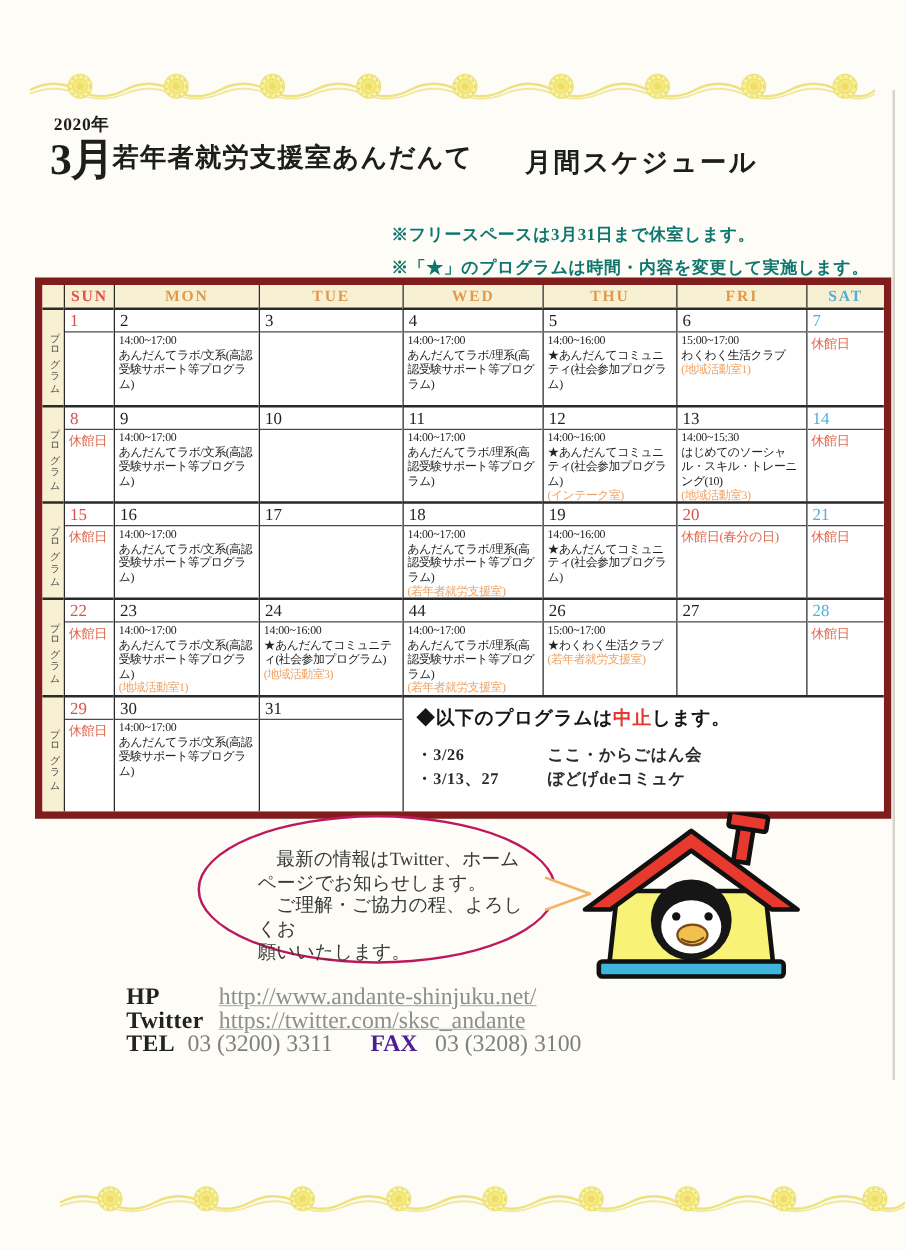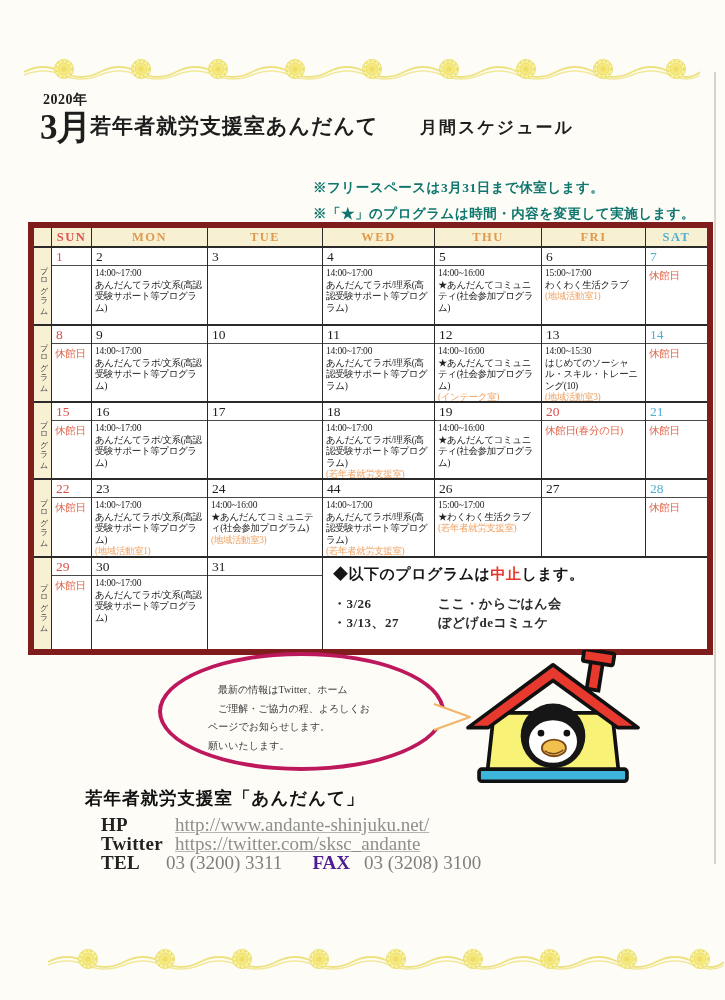--- a/index.html
+++ b/index.html
@@ -11,21 +11,21 @@
   }
   
   .garland{position:absolute;left:24px;width:676px;height:26px;}
   .garland-top{top:56px;}
   .garland-bottom-slot{position:absolute;left:24px;top:890px;width:676px;height:26px;}
   .garland-bottom-slot svg{width:676px;height:26px;}
   
   .yr{position:absolute;left:43px;top:91px;font-size:14px;font-weight:700;letter-spacing:.5px;}
   .mon{position:absolute;left:40px;top:104px;font-size:35px;font-weight:900;letter-spacing:-1px;}
   .org{position:absolute;left:90px;top:112px;font-size:21px;font-weight:700;letter-spacing:1px;}
-  .ttl{position:absolute;left:420px;top:116px;font-size:17px;font-weight:600;letter-spacing:2px;}
+  .ttl{position:absolute;left:420px;top:116px;font-size:21px;font-weight:600;letter-spacing:2px;}
   
   .notes{position:absolute;left:313px;top:179px;}
   .note{font-size:13.5px;font-weight:700;color:#0f766e;letter-spacing:.5px;margin-bottom:8px;}
   
   .cal{
     position:absolute;left:28px;top:222px;
     display:grid;
     grid-template-columns:17px 40px 116px 115px 112px 107px 104px 62px;
     grid-template-rows:18px 78px 77px 77px 78px 93px;
     border:6px solid #7f1d1d;background:#fff;
@@ -49,22 +49,22 @@
   .rm{color:#efa263;letter-spacing:-.4px;}
   .closed{font-size:10.5px;color:#e0654a;white-space:nowrap;padding-top:2px;letter-spacing:-.3px;}
   
   .annc{background:#fff;padding:7px 10px;}
   .ahead{font-size:15px;font-weight:700;color:#161616;margin-bottom:10px;letter-spacing:.5px;}
   .ared{color:#e8382e;}
   .arow{display:grid;grid-template-columns:105px auto;font-size:13px;font-weight:600;
         color:#2a2a2a;line-height:19px;letter-spacing:.5px;}
   
   .bubble{position:absolute;left:158px;top:652px;width:287px;height:119px;
-          border:4px solid #be185d;border-radius:50%;background:#fdfcf7;
-          padding:25px 18px 0 46px;font-size:10px;line-height:18.5px;color:#3a3a3a;}
+          border:2px solid #be185d;border-radius:50%;background:#fdfcf7;
+          padding:25px 18px 0 46px;font-size:15px;line-height:18.5px;color:#3a3a3a;}
   .tail{position:absolute;right:-31px;top:47px;width:40px;height:28px;}
   
   .mascot{position:absolute;left:457px;top:650px;width:192px;height:134px;}
   
   .footer{position:absolute;left:85px;top:786px;}
   .forg{font-size:17.5px;font-weight:700;letter-spacing:1px;color:#111;margin-bottom:7px;}
   .frow{display:flex;align-items:baseline;margin-top:4px;font-size:19px;line-height:15px;}
   .flabel{width:74px;margin-left:16px;color:#222;font-weight:600;letter-spacing:.3px;}
   .fval{color:#8e8e8e;text-decoration:underline;text-decoration-color:#b5b5b5;}
   .ftel{color:#7f7f7f;}
@@ -329,22 +329,22 @@
         </div>
         <div class="arow">
           <span class="adate">・3/13、27</span>
           <span class="aname">ぼどげdeコミュケ</span>
         </div>
       </div>
     </div>
 
   <div class="bubble">
     <div>　最新の情報はTwitter、ホーム</div>
+    <div>ページでお知らせします。</div>
     <div>　ご理解・ご協力の程、よろしくお</div>
-    <div>ページでお知らせします。</div>
     <div>願いいたします。</div>
     <svg class="tail" viewBox="0 0 40 28">
       <path d="M2,1 L38,14 L2,27" fill="#fdfcf7" stroke="#f2b468" stroke-width="2" stroke-linejoin="round"></path>
     </svg>
   </div>
 
   <svg class="mascot" viewBox="0 0 200 145">
     <g transform="rotate(9 152 20)">
       <rect x="140" y="14" width="13" height="30" fill="#e8392f" stroke="#111" stroke-width="4"></rect>
       <rect x="131" y="2" width="33" height="13" rx="2" fill="#e8392f" stroke="#111" stroke-width="4"></rect>
@@ -356,31 +356,30 @@
       <ellipse cx="100" cy="99" rx="26" ry="23" fill="#ffffff"></ellipse>
       <circle cx="87" cy="90" r="3.6" fill="#111"></circle>
       <circle cx="115" cy="90" r="3.6" fill="#111"></circle>
       <ellipse cx="101" cy="106" rx="13" ry="9" fill="#f2c04f" stroke="#7a4a1a" stroke-width="2"></ellipse>
       <path d="M91,109 Q101,116 111,108" fill="none" stroke="#7a4a1a" stroke-width="1.6"></path>
     </g>
     <rect x="20" y="129" width="160" height="13" rx="3" fill="#3eb6dc" stroke="#111" stroke-width="4"></rect>
   </svg>
 
   <div class="footer">
-    <div class="forg">若年者就労支援室「あんだんて」</div>
     <div class="frow">
       <span class="flabel">HP</span>
       <span class="fval">http://www.andante-shinjuku.net/</span>
     </div>
     <div class="frow">
       <span class="flabel">Twitter</span>
       <span class="fval">https://twitter.com/sksc_andante</span>
     </div>
     <div class="frow">
-      <span class="flabel" style="width:auto;margin-right:26px;">TEL</span>
+      <span class="flabel" style="width:auto;margin-right:10px;">TEL</span>
       <span class="ftel">03 (3200) 3311</span>
       <span class="flabel2">FAX</span>
       <span class="ftel">03 (3208) 3100</span>
     </div>
   </div>
 
   <div class="garland-bottom-slot">
       <svg class="garland garland-top" viewBox="0 0 676 26">
     <defs>
       <g id="flw">

